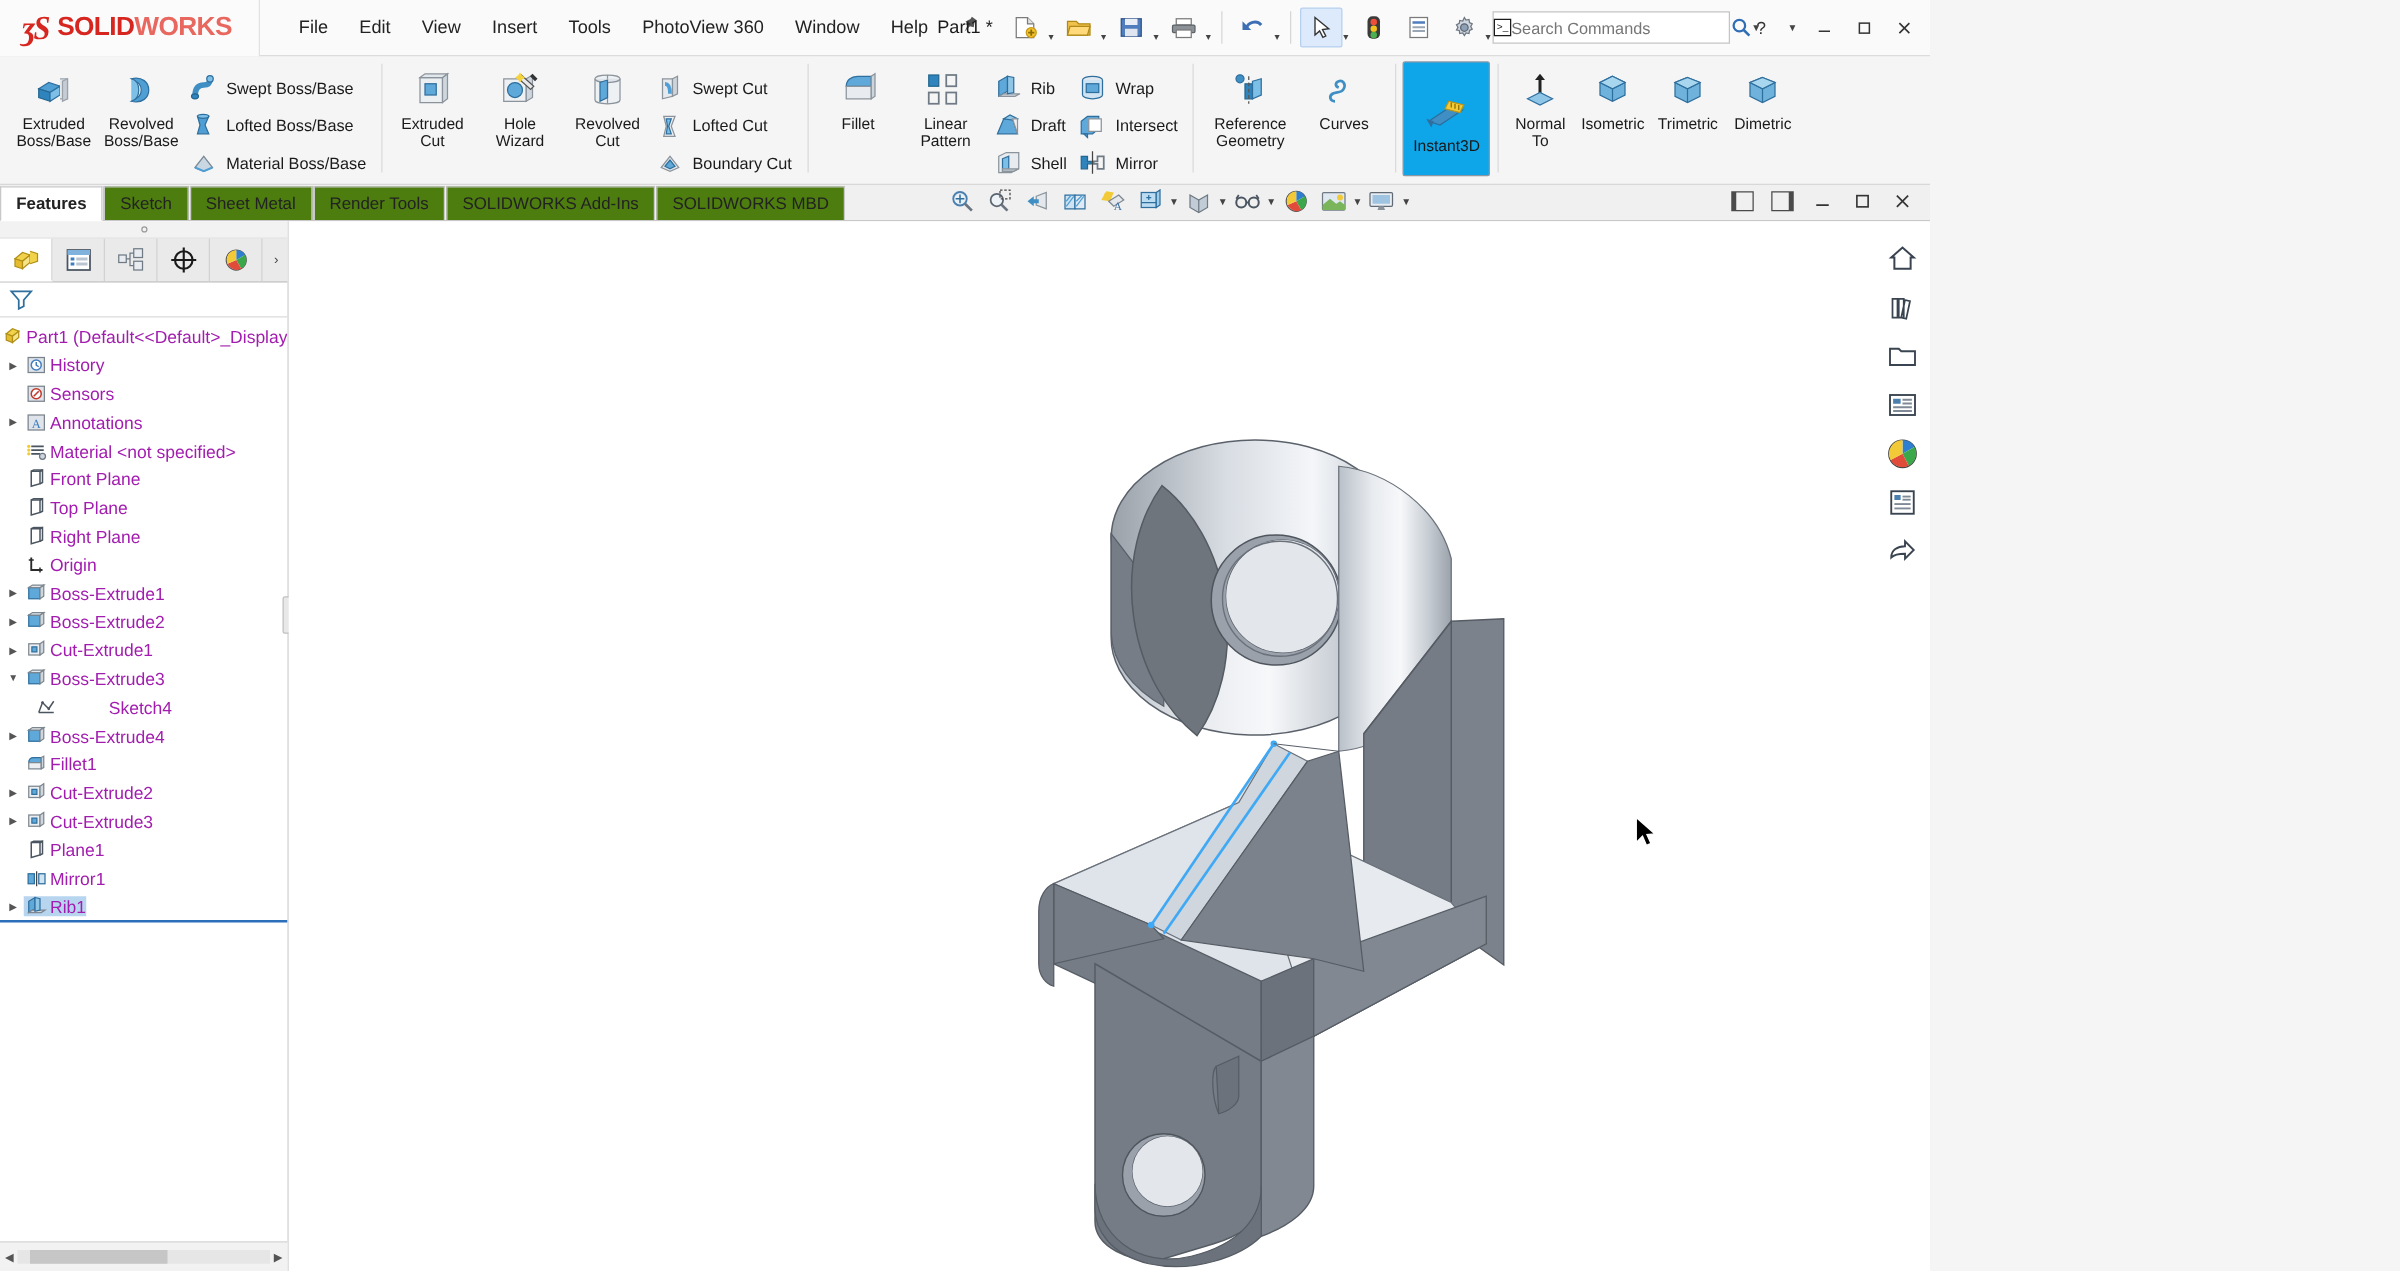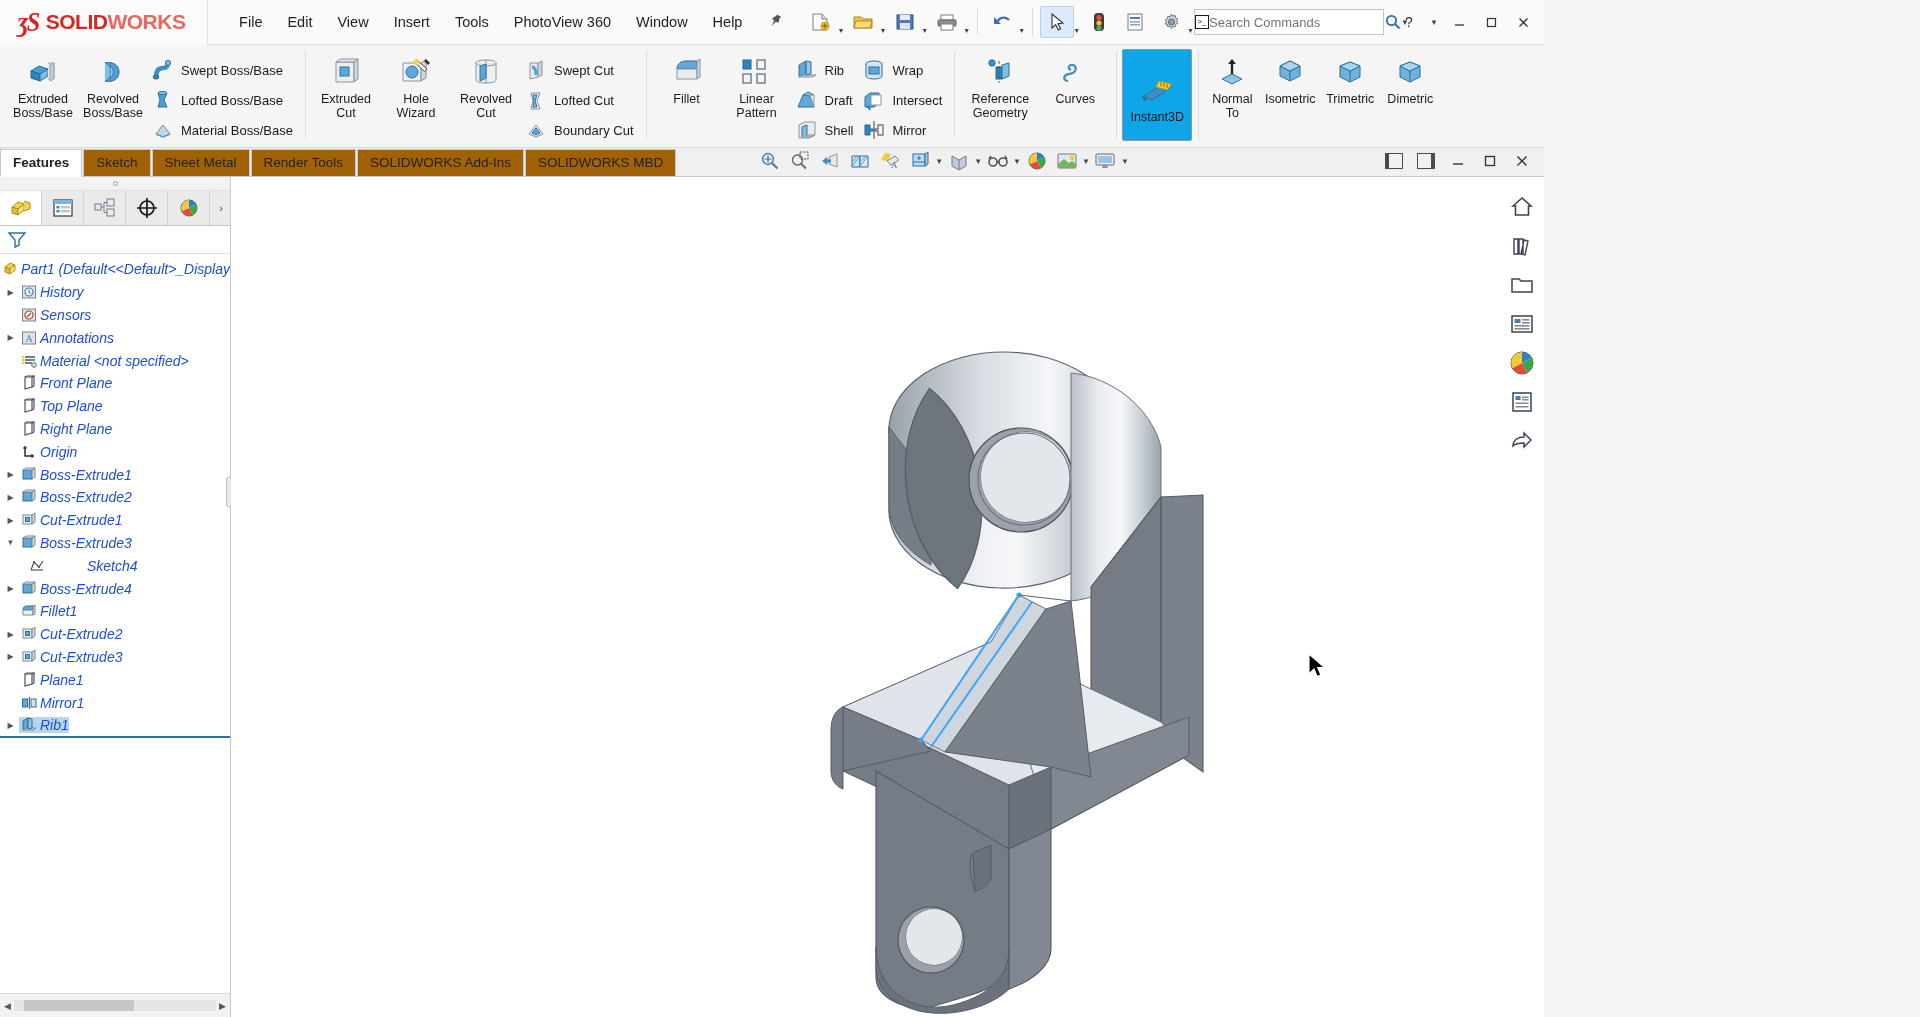--- a/index.html
+++ b/index.html
@@ -67,21 +67,21 @@
   .rbig .lbl { font-size:12.5px; line-height:14px; margin-top:3px; color:#1a1a1a;}
   .rbig.active { background:#0ea5e9; border:1px solid #8d98a5;}
   .rcol { display:flex; flex-direction:column; justify-content:flex-start; padding-top:7px; gap:2px;}
   .rsmall { display:flex; align-items:center; gap:5px; padding:2px 6px 2px 2px; border-radius:2px; cursor:default;}
   .rsmall .ico { width:26px;height:24px;display:flex;align-items:center;justify-content:center;}
   .rsmall .lbl { font-size:13px; color:#1a1a1a; white-space:nowrap;}
 
   
   .cmdtabs { height:29px; background:#f0f0f0; display:flex; align-items:flex-end;
      border-bottom:1px solid #c8c8c8; flex:0 0 29px; position:relative;}
-  .ctab { padding:5px 12px 6px 12px; font-size:13.5px; color:#222; background:#a16207;
+  .ctab { padding:5px 12px 6px 12px; font-size:13.5px; color:#222; background:#4d7c0f;
      border:1px solid #c8c8c8; border-bottom:none; margin-right:1px; cursor:default;}
   .ctab.active { background:#fff; font-weight:bold; border-bottom:1px solid #fff; position:relative; top:1px;}
 
   
   .headsup { display:flex; align-items:center; gap:1px; margin-left:78px; padding-bottom:2px;}
   .hbtn { width:29px;height:26px; display:flex;align-items:center;justify-content:center; border-radius:2px;}
   .hu-right { margin-left:auto; display:flex; align-items:center; gap:3px; padding-right:8px; padding-bottom:2px;}
   .hu-sq { width:18px;height:16px;border:1.4px solid #4a4a4a;}
   .hu-sq.r{ border-right:4px solid #4a4a4a;}
   .hu-sq.l{ border-left:4px solid #4a4a4a;}
@@ -99,21 +99,21 @@
   .sbtab { width:42px; display:flex;align-items:center;justify-content:center; border-right:1px solid #d2d2d2;}
   .sbtab.active{ background:#fff; border-bottom:1px solid #fff;}
   .sb-more { margin-left:auto; width:18px; display:flex;align-items:center;justify-content:center;
      font-size:11px;color:#444;}
   .sb-filter { height:28px; border-bottom:1px solid #dcdcdc; display:flex; align-items:center; padding-left:6px;}
   .tree { flex:1; overflow:hidden; padding-top:4px; font-size:14px; position:relative;}
   .trow { display:flex; align-items:center; height:22.8px; padding-left:2px; white-space:nowrap; cursor:default;}
   .tarrow { width:17px; display:flex;align-items:center;justify-content:center; font-size:8px; color:#555;}
   .tarrow.open{ color:#555; }
   .tico { width:21px; display:flex;align-items:center;justify-content:center;}
-  .tlabel { font-size:14px; color:#1d4ed8;font-style:italic; }
+  .tlabel { font-size:14px; color:#a21caf; }
   .trow.selected .tlabel { background:#b8d5f0; }
   .trow.selected { }
   .tree-rule { position:absolute; left:0; right:0; height:2px; background:#2b6fbb; }
   .indent1 { padding-left:27px;gap:39px; }
   .sb-bottom { height:24px; border-top:1px solid #d6d6d6; background:#f2f2f2; display:flex;
      align-items:center; padding:0 4px; gap:3px;}
   .sb-scroll { flex:1; height:11px; background:#e6e6e6; position:relative;}
   .sb-scroll i{ position:absolute;left:10px;top:0;width:110px;height:11px;background:#c6c6c6;}
   .sb-arrow{ font-size:9px;color:#555;}
   .sb-splitter { position:absolute; right:-4px; top:300px; width:8px; height:30px; background:#e8e8e8;
@@ -223,20 +223,21 @@
       </div>
       <div class="qbtn">
         <svg width="21" height="21" viewBox="0 0 21 21">
             <path d="M10.5 2l1.3 2.1 2.4-.5.4 2.4 2.2 1.1-1.2 2.1 1.2 2.1-2.2 1.1-.4 2.4-2.4-.5-1.3 2.1-1.3-2.1-2.4.5-.4-2.4L4.2 12l1.2-2.1L4.2 7.8 6.4 6.7l.4-2.4 2.4.5z" fill="#cfd6df" stroke="#6d7680"></path>
             <circle cx="10.5" cy="10" r="3" fill="#8fa0b5" stroke="#5b6672"></circle>
           </svg>
       </div>
         <span class="qcaret">▼</span>
     </div>
 
+    <div class="title-center">Part1 *</div>
 
     <div class="titlebar-right">
       <div class="search-box">
         <div class="search-cmd-ico">
             <div>&gt;_</div>
           </div>
         <input class="search-input" placeholder="Search Commands" style="">
         <div class="search-mag">
           <svg width="16" height="16" viewBox="0 0 16 16">
               <circle cx="6.5" cy="6.5" r="4.6" fill="none" stroke="#2f6db5" stroke-width="1.8"></circle>

